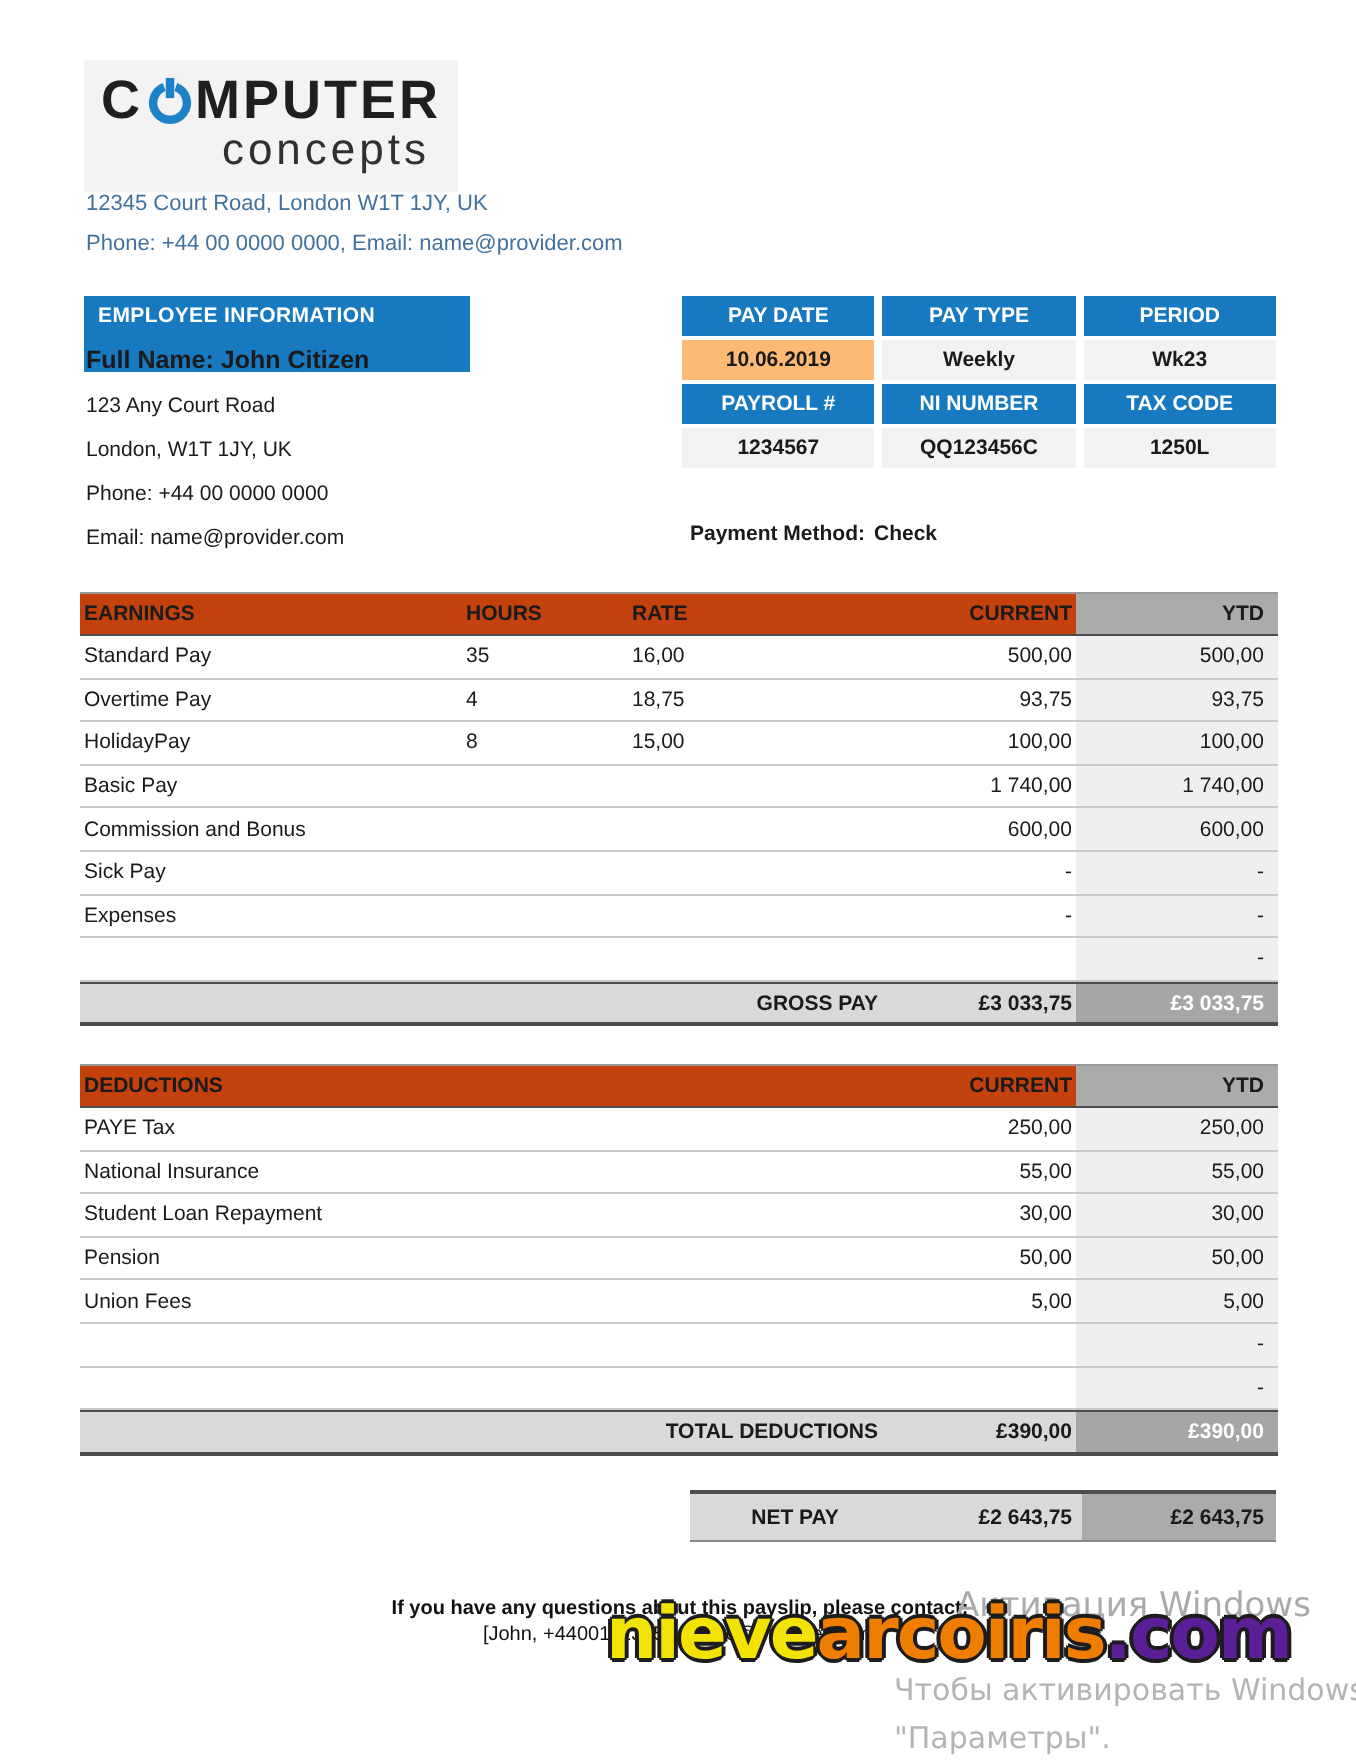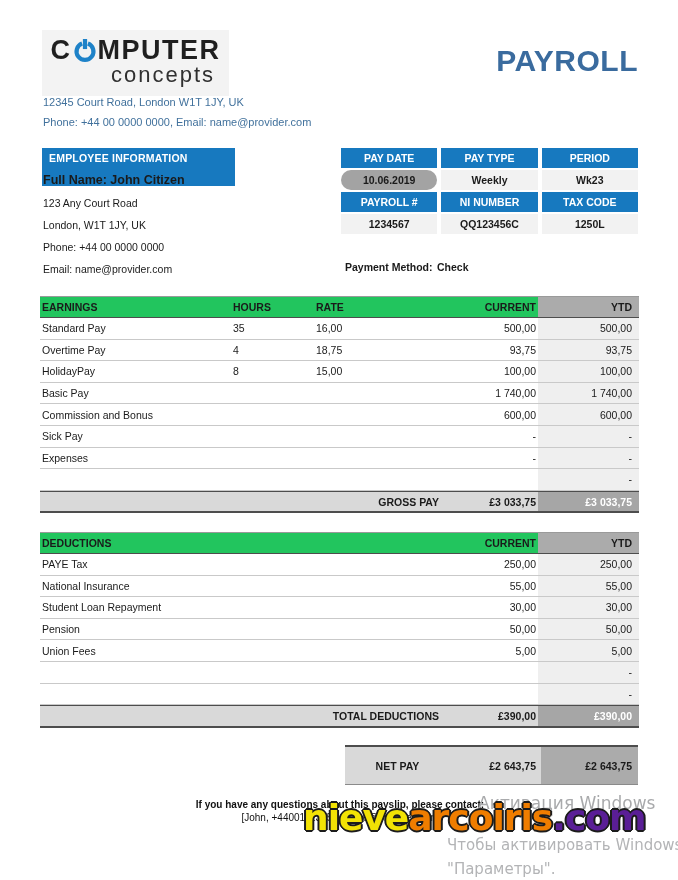--- a/index.html
+++ b/index.html
@@ -24,47 +24,47 @@
            box-sizing:border-box;letter-spacing:.2px;}
   .emp-name{position:absolute;left:43px;top:173px;font-size:12.5px;font-weight:bold;}
   .emp-line{position:absolute;left:43px;font-size:10.5px;}
   .emp-l1{top:197px;} .emp-l2{top:219px;} .emp-l3{top:241px;} .emp-l4{top:263px;}
 
   
   .paygrid{position:absolute;left:341px;top:148px;width:297px;display:grid;
            grid-template-columns:1fr 1fr 1fr;column-gap:4px;row-gap:2px;grid-auto-rows:20px;}
   .hcell{background:#1779bf;color:#fff;font-weight:bold;font-size:10.5px;line-height:20px;text-align:center;}
   .vcell{background:#f2f2f2;font-weight:bold;font-size:10.5px;line-height:20px;text-align:center;}
-  .vcell.hl{background:#a3a3a3;border-radius:10px;}
+  .vcell.hl{background:#fdba74;}
   .pm-label{position:absolute;left:345px;top:261px;font-size:10.5px;font-weight:bold;}
   .pm-value{position:absolute;left:437px;top:261px;font-size:10.5px;font-weight:bold;}
 
   
   .tbl{position:absolute;left:40px;width:599px;font-size:10.5px;}
   .earnings{top:296px;} .deductions{top:532px;}
   .trow{display:flex;height:21.6px;align-items:stretch;border-bottom:1px solid #c9c9c9;box-sizing:border-box;}
   .trow>div{display:flex;align-items:center;box-sizing:border-box;}
-  .thead{height:22px;background:#22c55e;font-weight:bold;border-top:1px solid #9a9a9a;
+  .thead{height:22px;background:#c2410c;font-weight:bold;border-top:1px solid #9a9a9a;
          border-bottom:1px solid #4d4d4d;}
   .c-name{width:193px;padding-left:2px;}
   .c-namef{flex:1;padding-left:2px;}
   .c-hours{width:83px;}
   .c-rate{width:105px;}
   .c-cur{flex:1;justify-content:flex-end;padding-right:2px;}
   .c-curf{width:95px;justify-content:flex-end;padding-right:2px;}
   .c-ytd{width:101px;justify-content:flex-end;padding-right:7px;background:#efefef;padding-left:40px;}
   .thead .c-ytd{background:#ababab;}
   .trow.total{background:#d9d9d9;font-weight:bold;height:22.5px;
               border-top:1px solid #4d4d4d;border-bottom:2px solid #4d4d4d;}
   .total .t-label{flex:1;justify-content:flex-end;padding-right:4px;}
   .total .c-curf{width:95px;}
   .total .c-ytd{background:#a6a6a6;color:#fff;}
 
   
-  .netpay{position:absolute;left:345px;top:745px;width:293px;height:40px;display:flex;
+  .netpay{position:absolute;left:345px;top:745px;width:293px;height:26px;display:flex;
           font-size:10.5px;font-weight:bold;background:#d9d9d9;box-sizing:border-box;
           border-top:2px solid #4d4d4d;border-bottom:1px solid #8a8a8a;}
   .netpay>div{display:flex;align-items:center;box-sizing:border-box;}
   .np-label{width:105px;justify-content:center;}
   .np-cur{flex:1;justify-content:flex-end;padding-right:5px;}
   .np-ytd{width:97px;background:#ababab;justify-content:flex-end;padding-right:6px;}
 
   
   .footer{position:absolute;left:42px;width:596px;top:799px;text-align:center;font-size:10px;color:#111;}
   .footer .f1{font-weight:bold;}
@@ -92,21 +92,20 @@
       <span style="display:inline-flex;margin:0 1px;">
         <svg width="24" height="25" viewBox="0 0 25 26">
           <path d="M 15.51 5.73 A 8.8 8.8 0 1 1 9.49 5.73" fill="none" stroke="#1e82c8" stroke-width="4.4"></path>
           <line x1="12.5" y1="1" x2="12.5" y2="11.5" stroke="#1e82c8" stroke-width="4.4"></line>
         </svg>
       </span>
       <span>MPUTER</span>
     </div>
     <div class="logo-line2">concepts</div>
   </div>
-  <div class="payroll-title">PAYROLL</div>
   <div class="addr addr1">12345 Court Road, London W1T 1JY, UK</div>
   <div class="addr addr2">Phone: +44 00 0000 0000, Email: name@provider.com</div>
 
   <div class="emp-bar">EMPLOYEE INFORMATION</div>
   <div class="emp-name">Full Name: John Citizen</div>
   <div class="emp-line emp-l1">123 Any Court Road</div>
   <div class="emp-line emp-l2">London, W1T 1JY, UK</div>
   <div class="emp-line emp-l3">Phone: +44 00 0000 0000</div>
   <div class="emp-line emp-l4">Email: name@provider.com</div>
 

